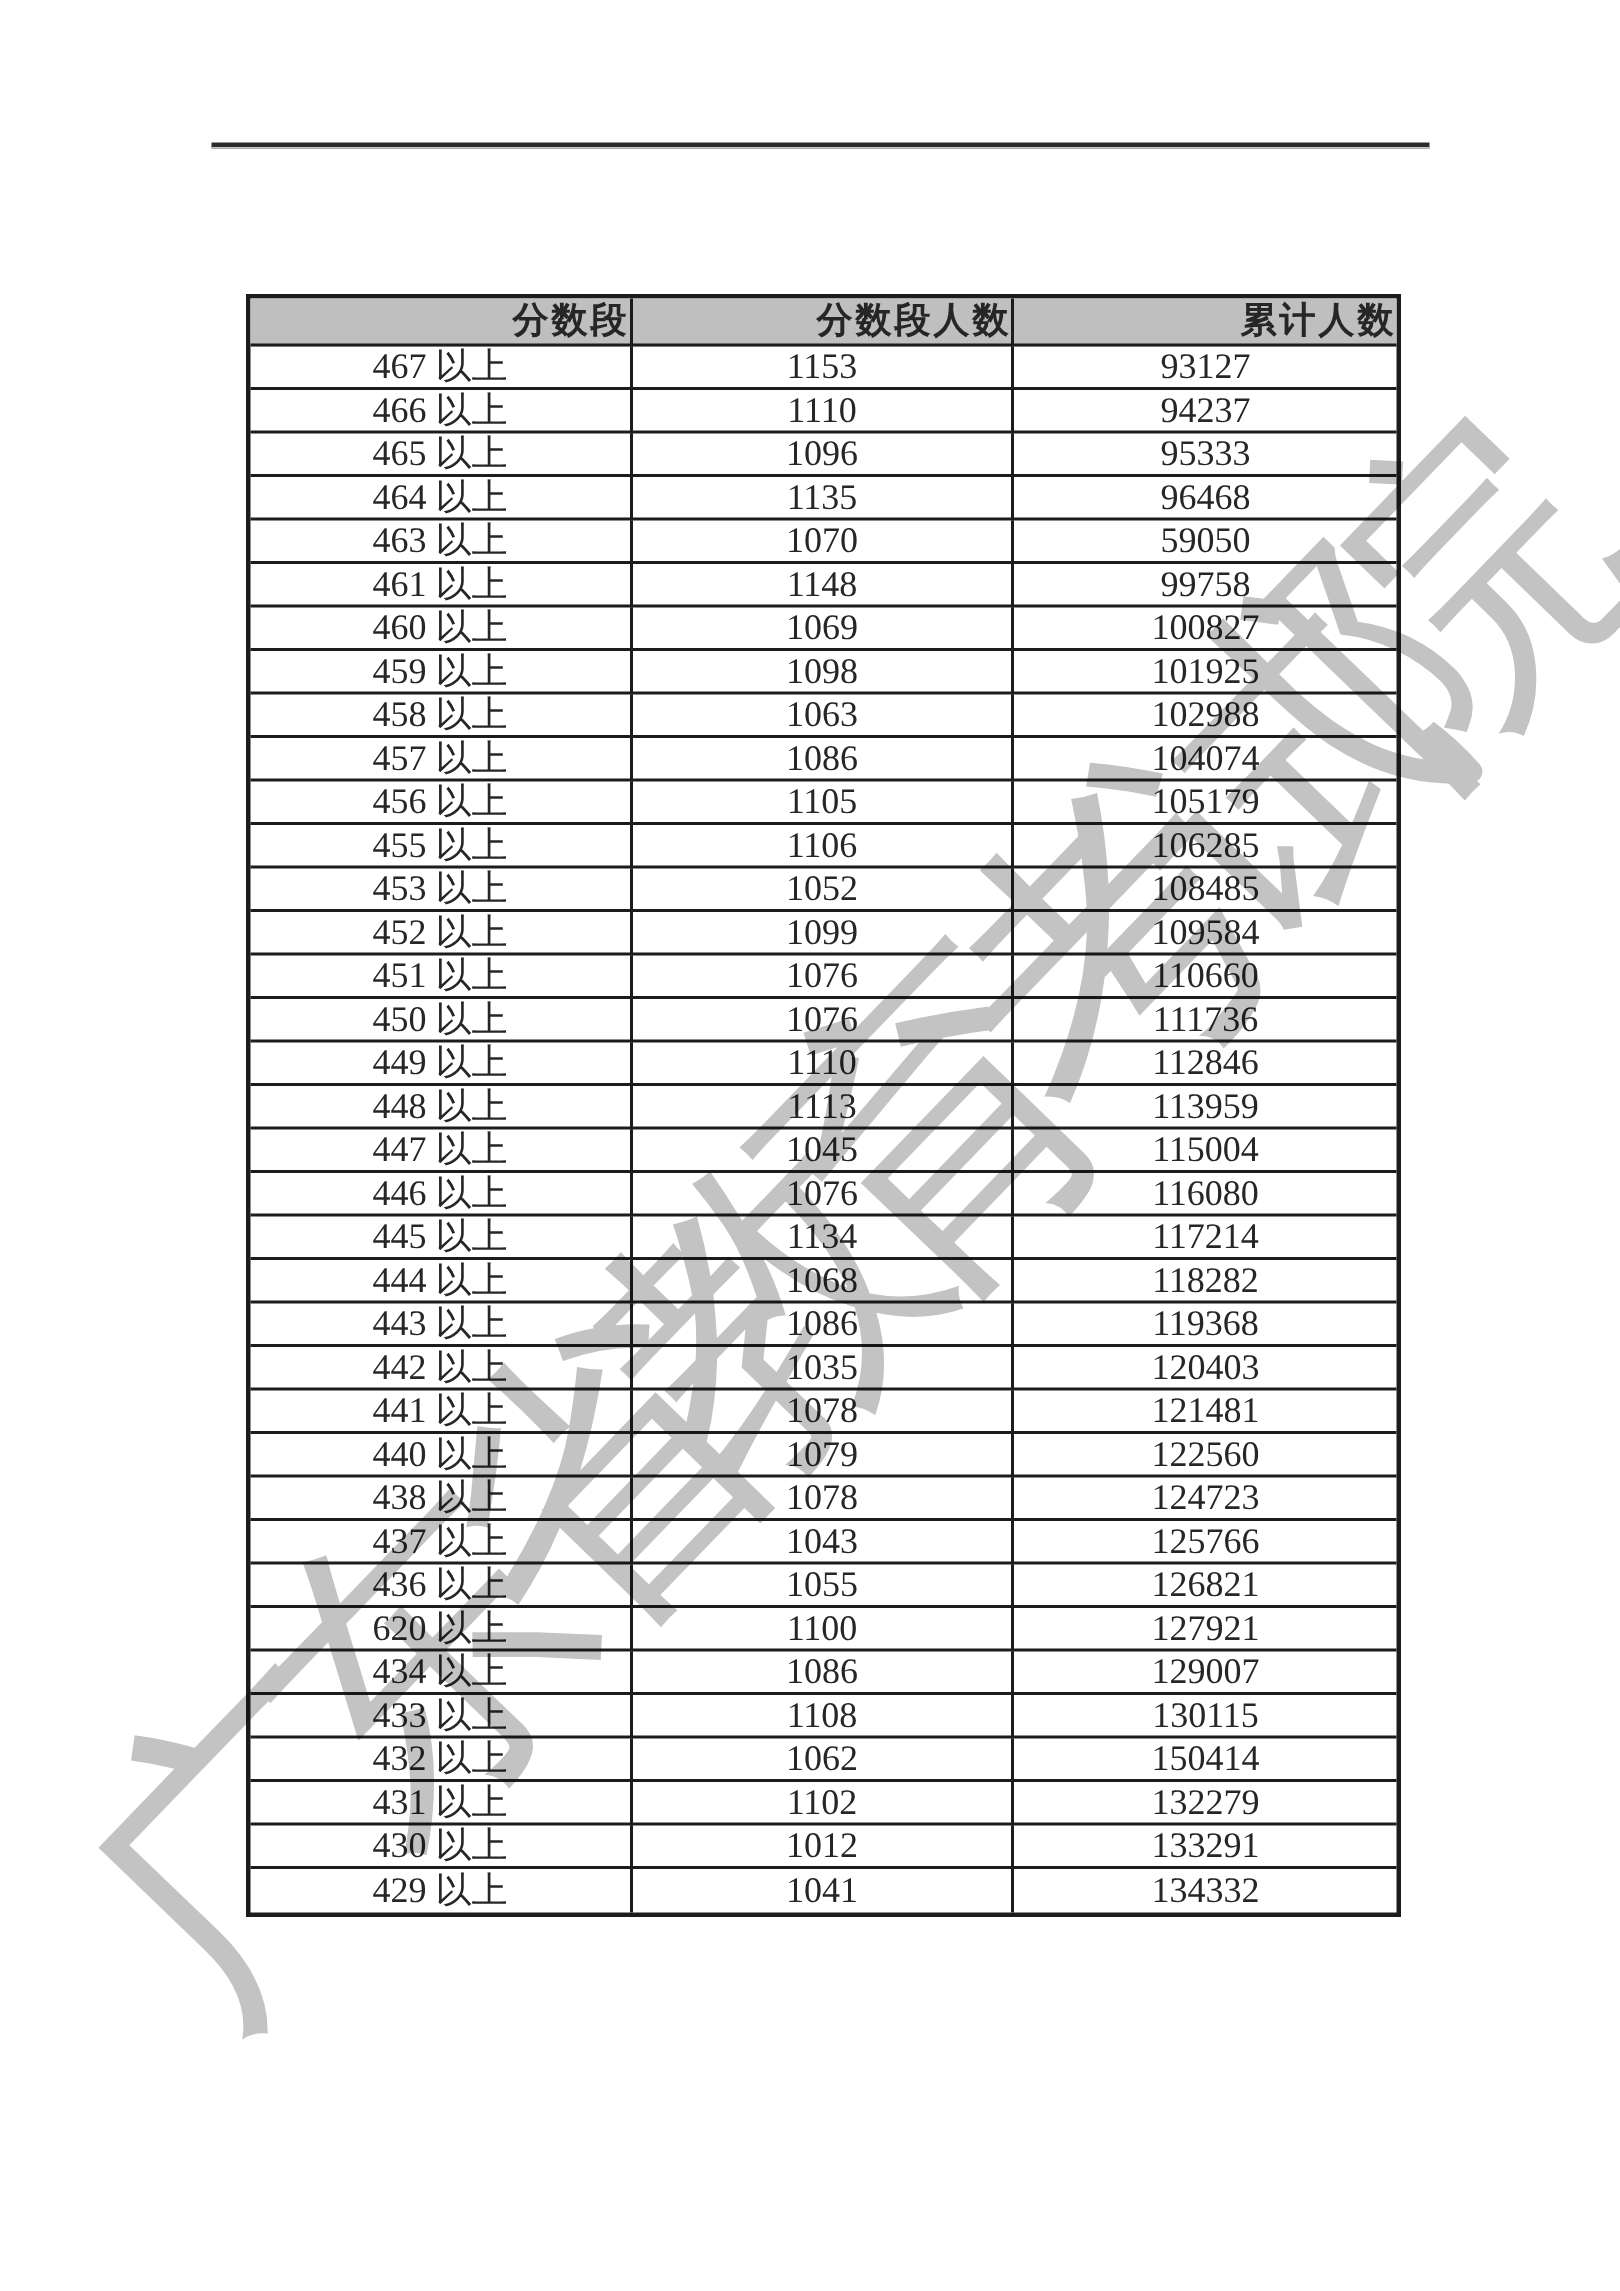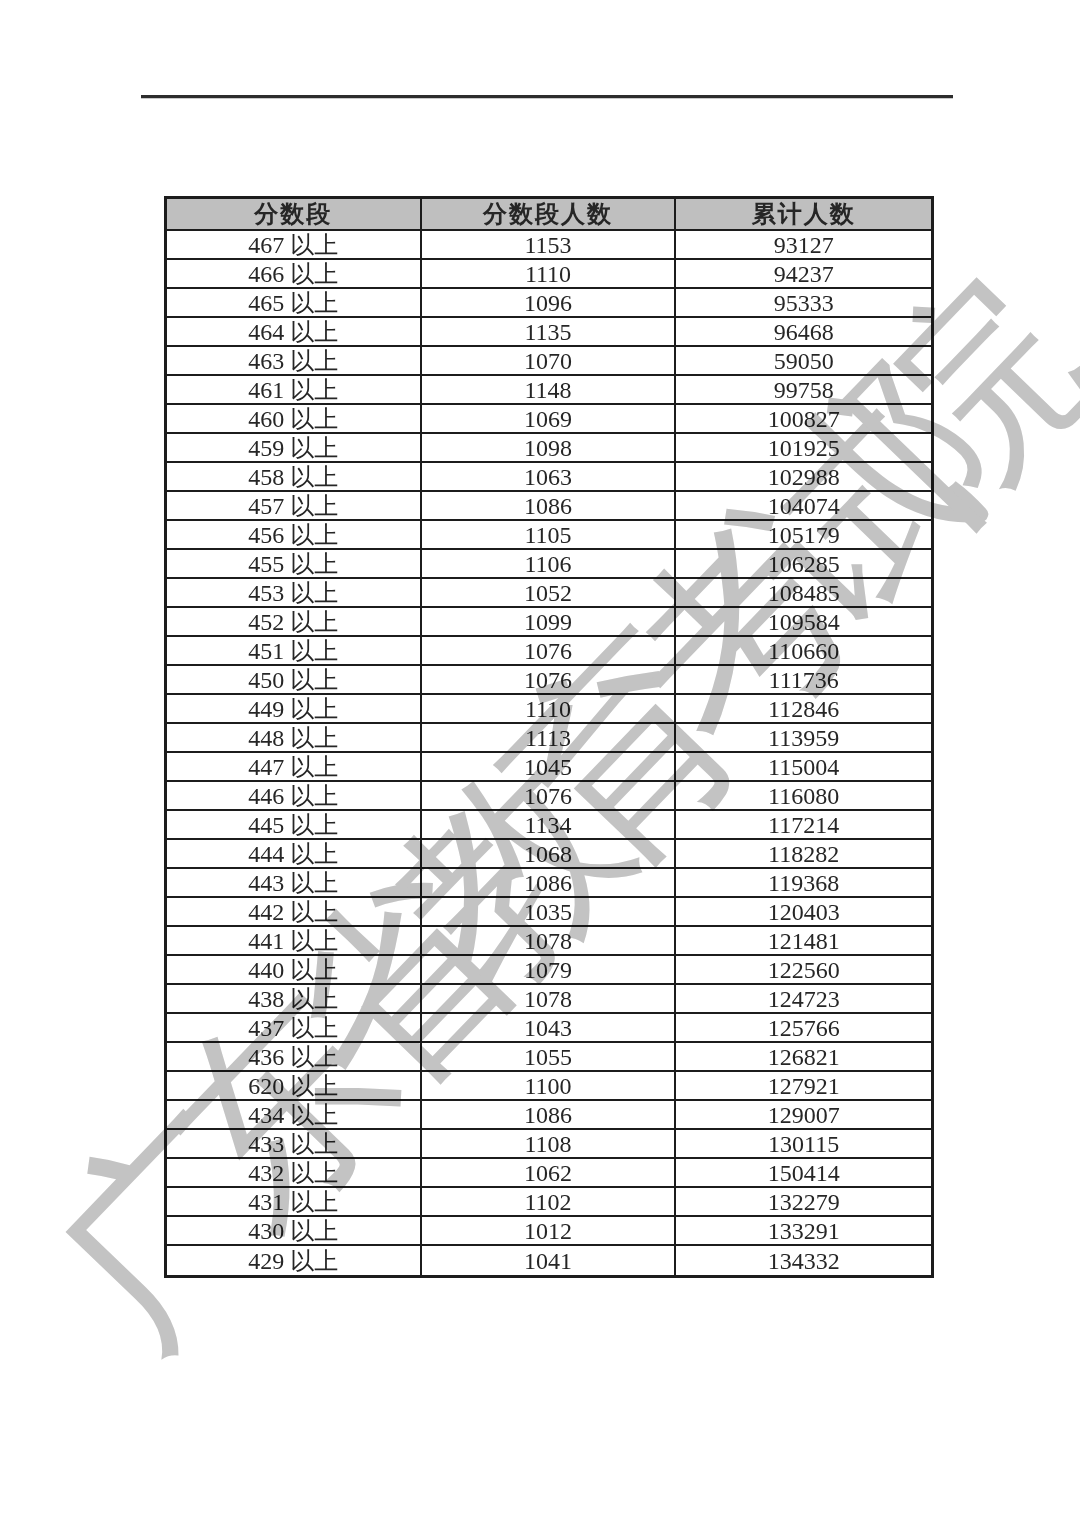--- a/index.html
+++ b/index.html
@@ -55,20 +55,21 @@
     border-right: none;
   }
   table.score-table tbody tr:last-child td {
     border-bottom: none;
   }
   table.score-table th {
     height: 32px;
     background: #bfbfbf;
     font-weight: bold;
     letter-spacing: 2px;
+    text-align: right;
   }
   table.score-table td {
     height: 29px;
     background: transparent;
   }
   .watermark {
     position: absolute;
     left: 555px;
     top: 830px;
     transform: translate(-50%, -50%) rotate(-46deg);

